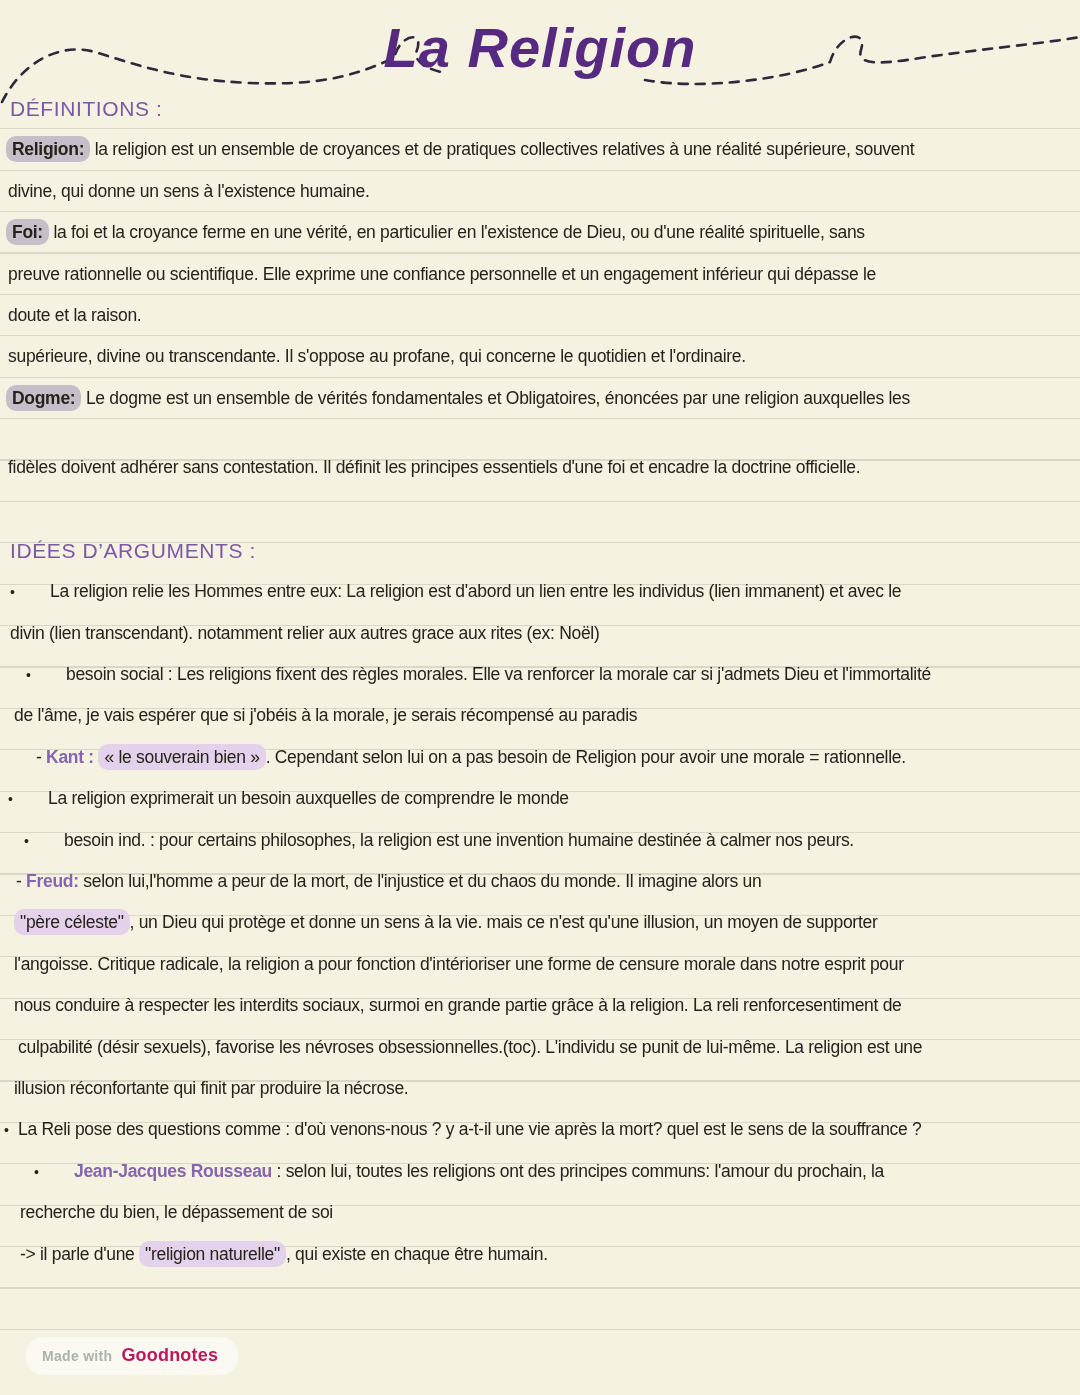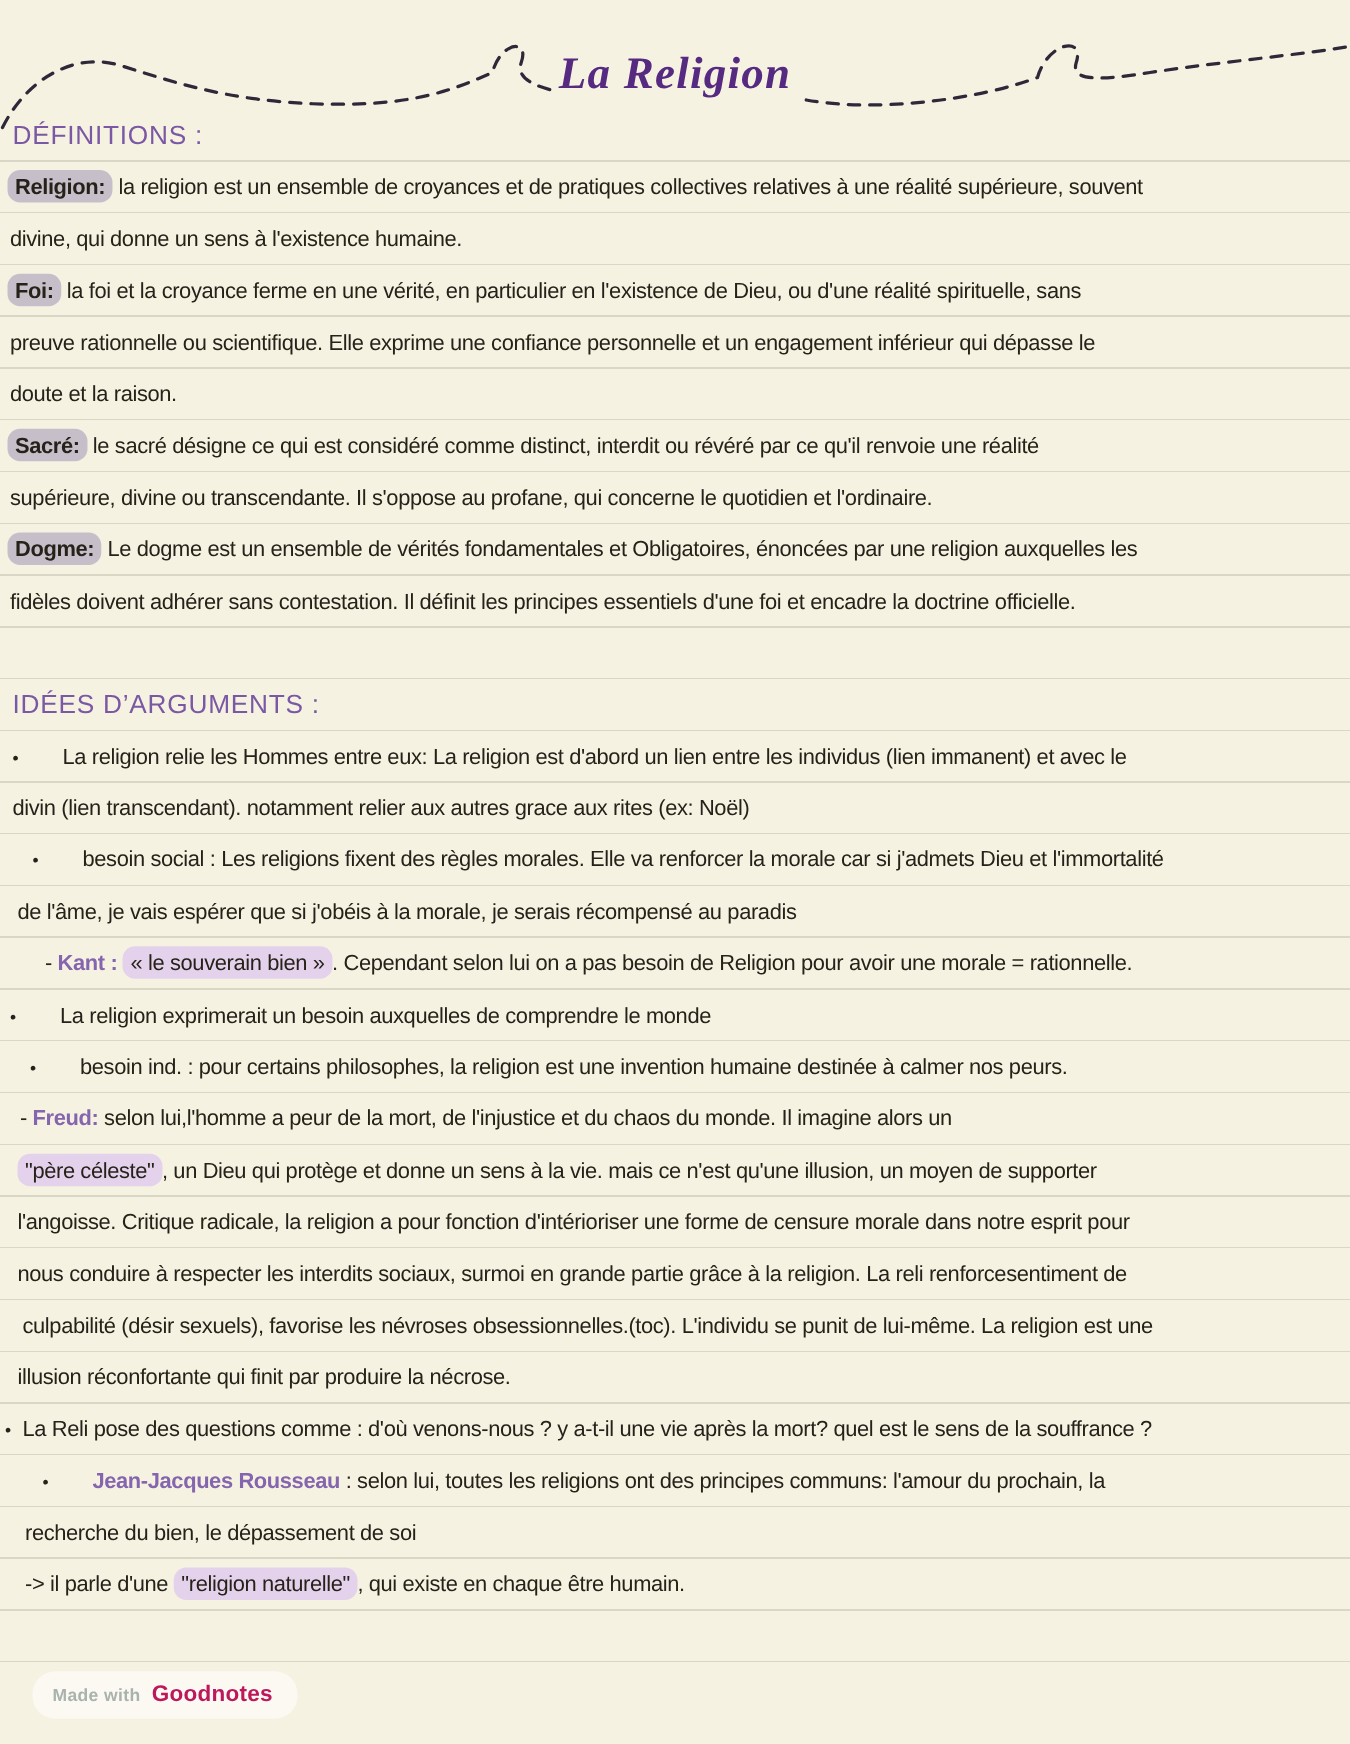--- a/index.html
+++ b/index.html
@@ -26,25 +26,25 @@
   .rules{
     position:absolute;left:0;right:0;top:88px;height:1245px;
     background:repeating-linear-gradient(
       to bottom,
       transparent 0px, transparent 40.2px,
       var(--rule) 40.2px, var(--rule) 41.4px);
     pointer-events:none;
   }
   .squiggle{position:absolute;top:0;left:0;}
   .title{
-    position:absolute;top:40px;left:0;width:100%;
+    position:absolute;top:20px;left:0;width:100%;
     text-align:center;
-    font-family:Liberation Serif, serif;
+    font-family:Liberation Sans, sans-serif;
     font-style:italic;font-weight:700;
-    font-size:36px;line-height:1;
+    font-size:56px;line-height:1;
     color:var(--title-purple);
     letter-spacing:1px;
   }
   .content{
     position:absolute;top:88px;left:0;right:0;
   }
   .line{
     height:41.4px;line-height:41.4px;
     white-space:nowrap;overflow:hidden;
     font-size:17.5px;letter-spacing:-0.3px;
@@ -108,24 +108,23 @@
 
   <div class="title">La Religion</div>
 
   <div class="content" id="content">
       <div class="line line-heading" style="padding-left: 10px;"><span class="seg-n">DÉFINITIONS :</span></div>
       <div class="line" style="padding-left: 6px;"><span class="seg-hg">Religion:</span><span class="seg-n"> la religion est un ensemble de croyances et de pratiques collectives relatives à une réalité supérieure, souvent</span></div>
       <div class="line" style="padding-left: 8px;"><span class="seg-n">divine, qui donne un sens à l'existence humaine.</span></div>
       <div class="line" style="padding-left: 6px;"><span class="seg-hg">Foi:</span><span class="seg-n"> la foi et la croyance ferme en une vérité, en particulier en l'existence de Dieu, ou d'une réalité spirituelle, sans</span></div>
       <div class="line" style="padding-left: 8px;"><span class="seg-n">preuve rationnelle ou scientifique. Elle exprime une confiance personnelle et un engagement inférieur qui dépasse le</span></div>
       <div class="line" style="padding-left: 8px;"><span class="seg-n">doute et la raison.</span></div>
-      <div class="line" style="padding-left: 6px;"><span class="seg-hg">Sacré:</span><span class="seg-n"> le sacré désigne ce qui est considéré comme distinct, interdit ou révéré par ce qu'il renvoie une réalité</span></div>
       <div class="line" style="padding-left: 8px;"><span class="seg-n">supérieure, divine ou transcendante. Il s'oppose au profane, qui concerne le quotidien et l'ordinaire.</span></div>
       <div class="line" style="padding-left: 6px;"><span class="seg-hg">Dogme:</span><span class="seg-n"> Le dogme est un ensemble de vérités fondamentales et Obligatoires, énoncées par une religion auxquelles les</span></div>
-      <div class="line" style="padding-left: 8px;"><span class="seg-n">fidèles doivent adhérer sans contestation. Il définit les principes essentiels d'une foi et encadre la doctrine officielle.</span></div>
+      <div class="line" style="padding-left: 8px; margin-top: 28px;"><span class="seg-n">fidèles doivent adhérer sans contestation. Il définit les principes essentiels d'une foi et encadre la doctrine officielle.</span></div>
       <div class="line"></div>
       <div class="line line-heading" style="padding-left: 10px;"><span class="seg-n">IDÉES D’ARGUMENTS :</span></div>
       <div class="line" style="padding-left: 10px;"><span class="seg-bullet">•</span><span class="seg-n">La religion relie les Hommes entre eux: La religion est d'abord un lien entre les individus (lien immanent) et avec le</span></div>
       <div class="line" style="padding-left: 10px;"><span class="seg-n">divin (lien transcendant). notamment relier aux autres grace aux rites (ex: Noël)</span></div>
       <div class="line" style="padding-left: 26px;"><span class="seg-bullet">•</span><span class="seg-n">besoin social : Les religions fixent des règles morales. Elle va renforcer la morale car si j'admets Dieu et l'immortalité</span></div>
       <div class="line" style="padding-left: 14px;"><span class="seg-n">de l'âme, je vais espérer que si j'obéis à la morale, je serais récompensé au paradis</span></div>
       <div class="line" style="padding-left: 14px; margin-left: 22px;"><span class="seg-n">- </span><span class="seg-name">Kant :</span><span class="seg-n"> </span><span class="seg-hp">« le souverain bien »</span><span class="seg-n">. Cependant selon lui on a pas besoin de Religion pour avoir une morale = rationnelle.</span></div>
       <div class="line" style="padding-left: 8px;"><span class="seg-bullet">•</span><span class="seg-n">La religion exprimerait un besoin auxquelles de comprendre le monde</span></div>
       <div class="line" style="padding-left: 24px;"><span class="seg-bullet">•</span><span class="seg-n">besoin ind. : pour certains philosophes, la religion est une invention humaine destinée à calmer nos peurs.</span></div>
       <div class="line" style="padding-left: 16px;"><span class="seg-n">- </span><span class="seg-name">Freud:</span><span class="seg-n"> selon lui,l'homme a peur de la mort, de l'injustice et du chaos du monde. Il imagine alors un</span></div>

